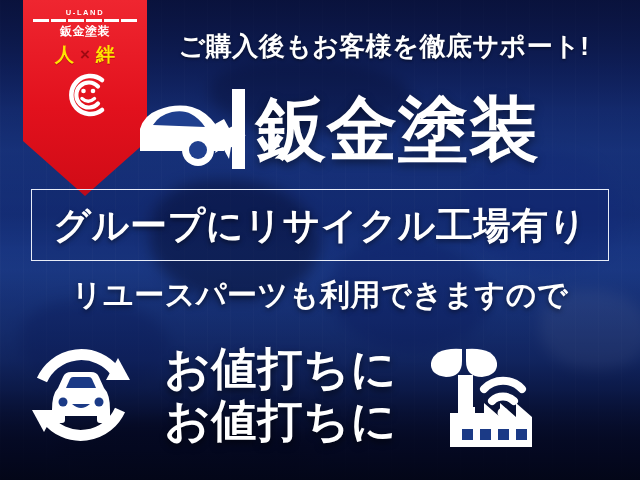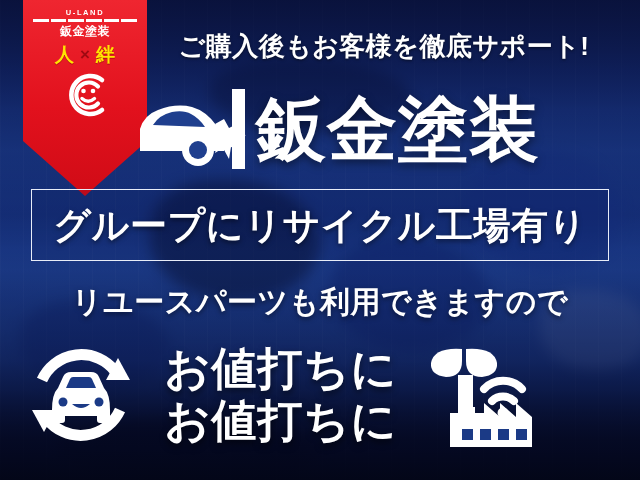--- a/index.html
+++ b/index.html
@@ -226,21 +226,21 @@
     letter-spacing: 0.5px;
     line-height: 1;
     white-space: nowrap;
     text-shadow: 0 2px 5px rgba(0,0,0,0.5);
   }
 
   
   .reuse-line {
     position: absolute;
     left: 0;
-    top: 287px;
+    top: 280px;
     width: 640px;
     text-align: center;
     color: #ffffff;
     font-size: 30px;
     font-weight: 600;
     letter-spacing: 0.5px;
     line-height: 1;
     white-space: nowrap;
     text-shadow: 0 2px 5px rgba(0,0,0,0.5);
   }

